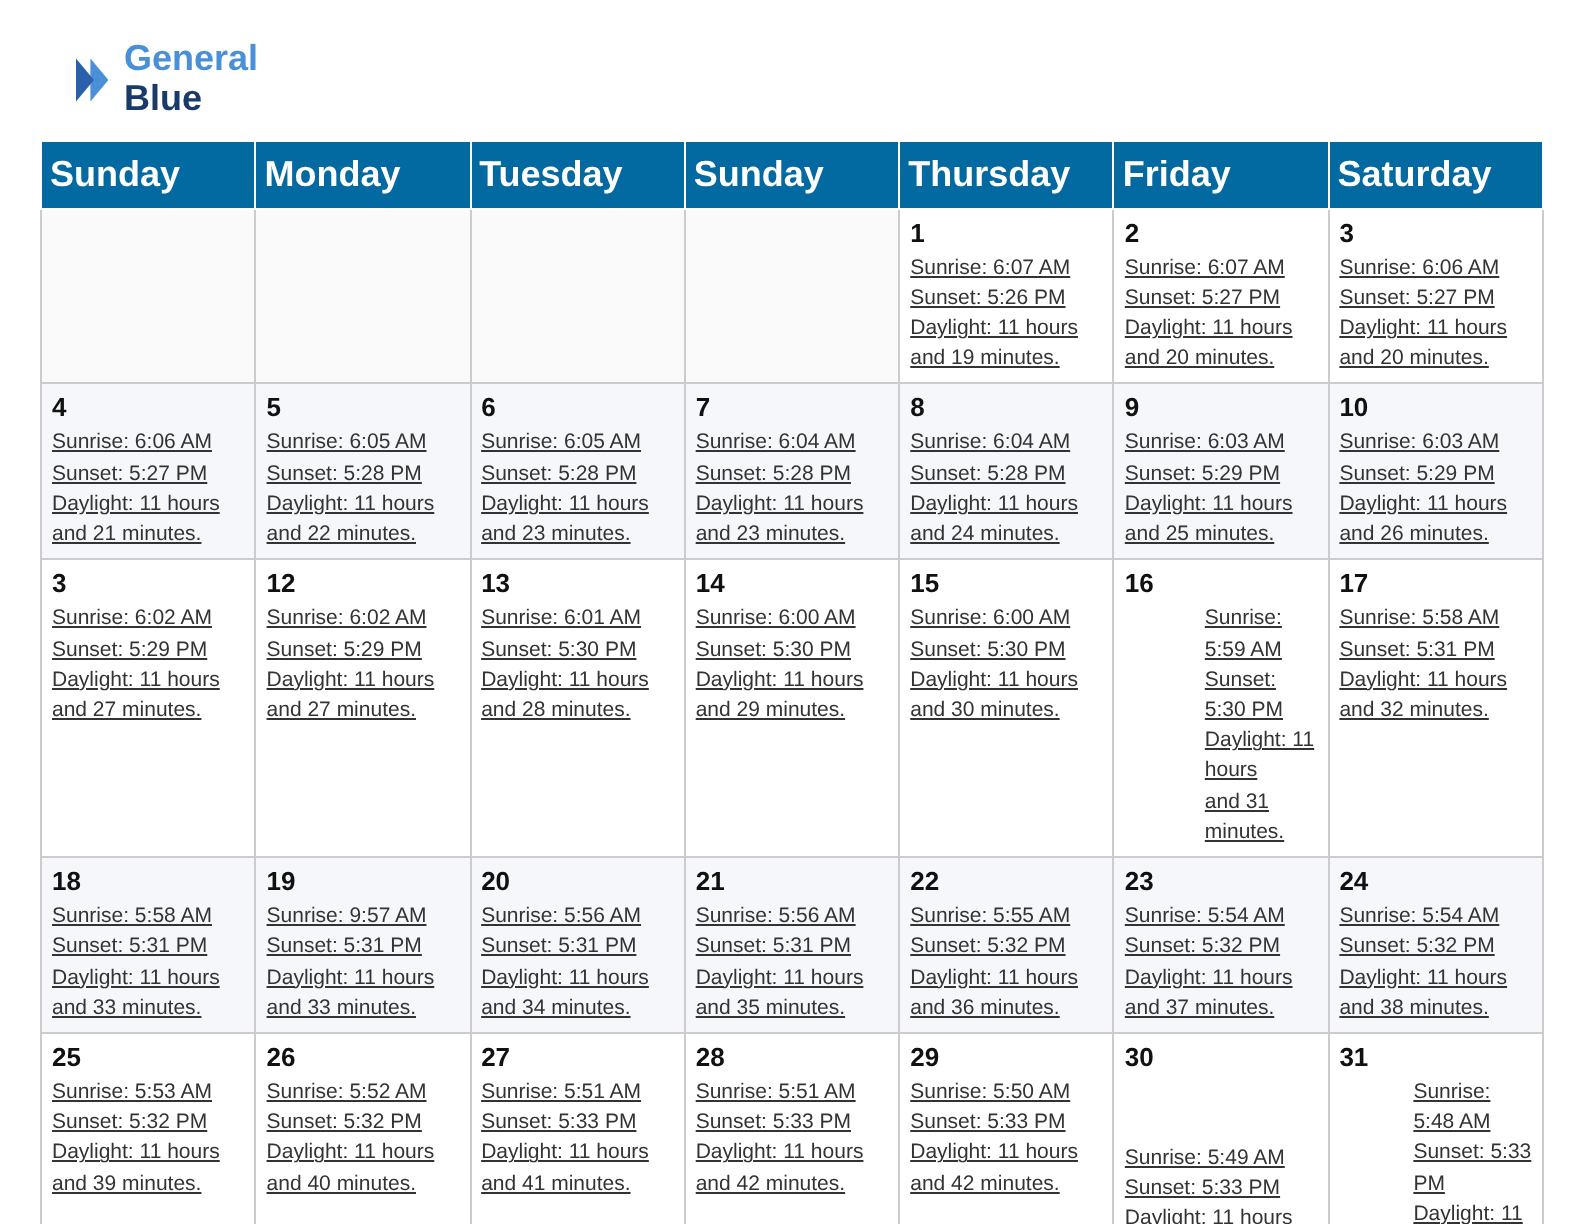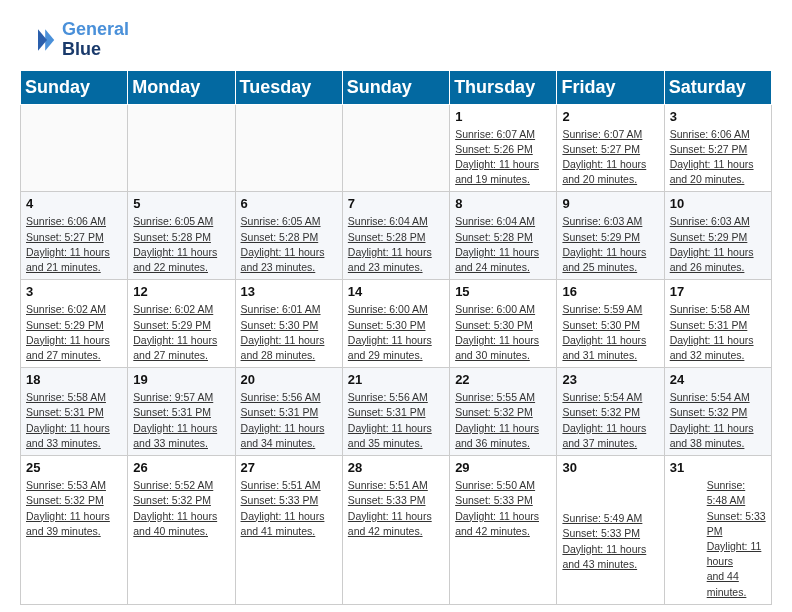--- a/index.html
+++ b/index.html
@@ -233,21 +233,21 @@
         </td>
         <td>
           <div class="day-number">15</div>
           <div class="day-info" style="white-space: pre-line;">Sunrise: 6:00 AM
 Sunset: 5:30 PM
 Daylight: 11 hours
 and 30 minutes.</div>
         </td>
         <td>
           <div class="day-number">16</div>
-          <div class="day-info" style="white-space: pre-line;">Sunrise: 5:59 AM
+          <div class="day-info" style="white-space: pre-line; margin-left: 40px;">Sunrise: 5:59 AM
 Sunset: 5:30 PM
 Daylight: 11 hours
 and 31 minutes.</div>
         </td>
         <td>
           <div class="day-number">17</div>
           <div class="day-info" style="white-space: pre-line;">Sunrise: 5:58 AM
 Sunset: 5:31 PM
 Daylight: 11 hours
 and 32 minutes.</div>

